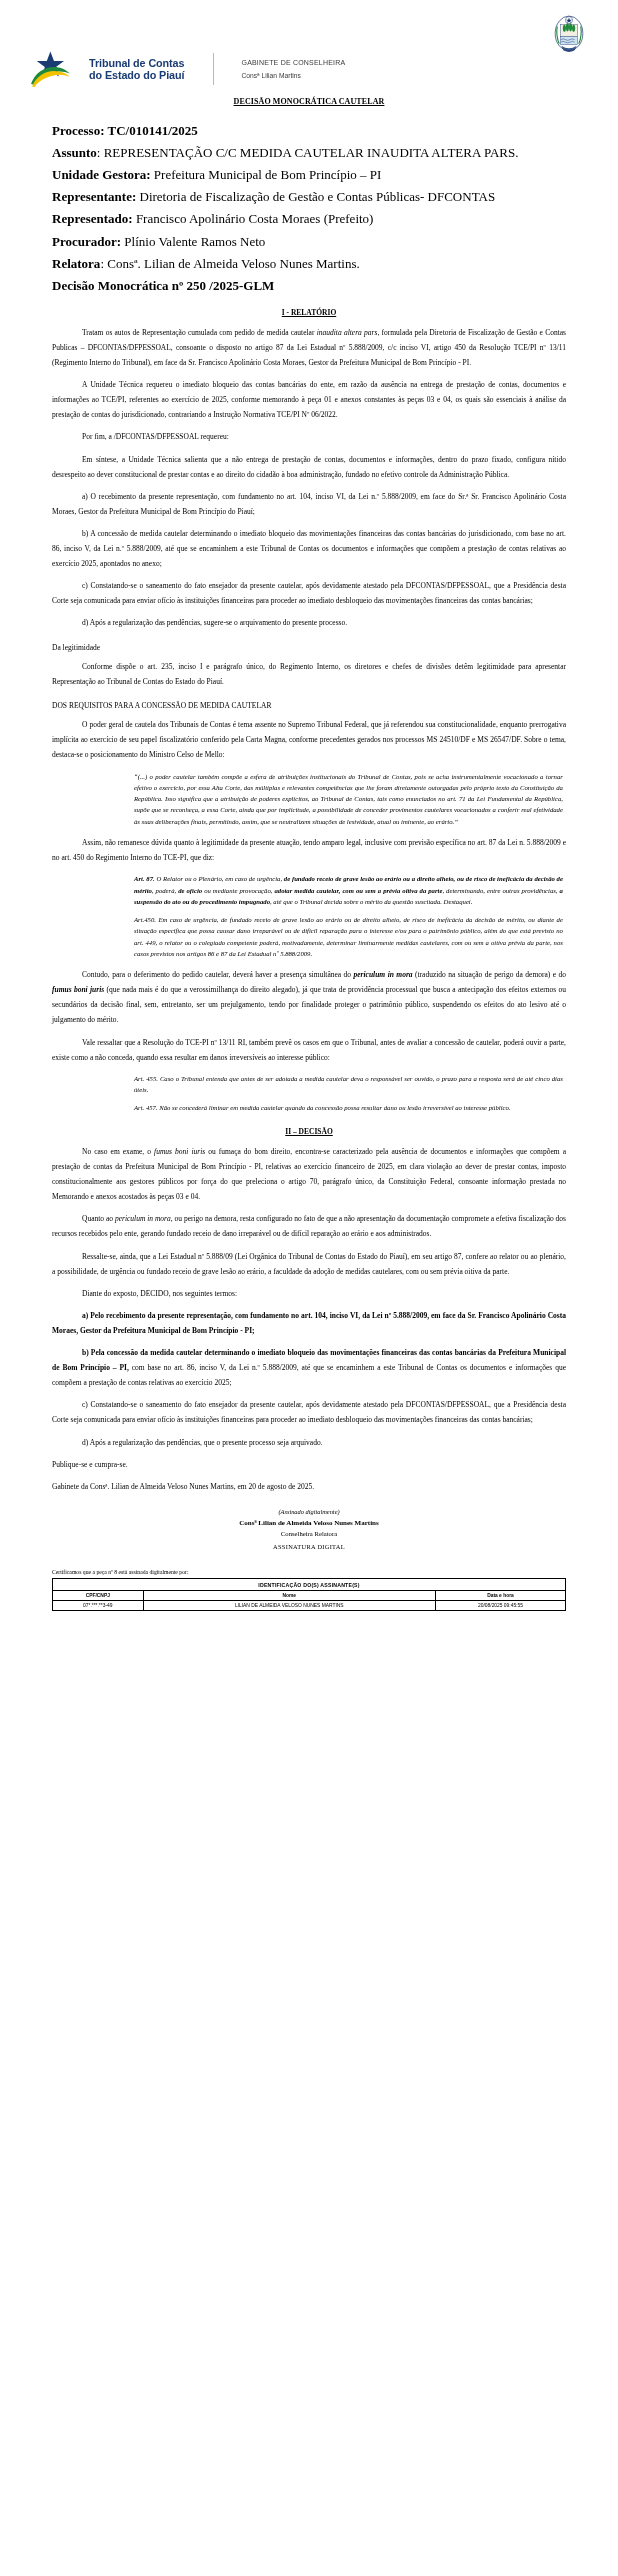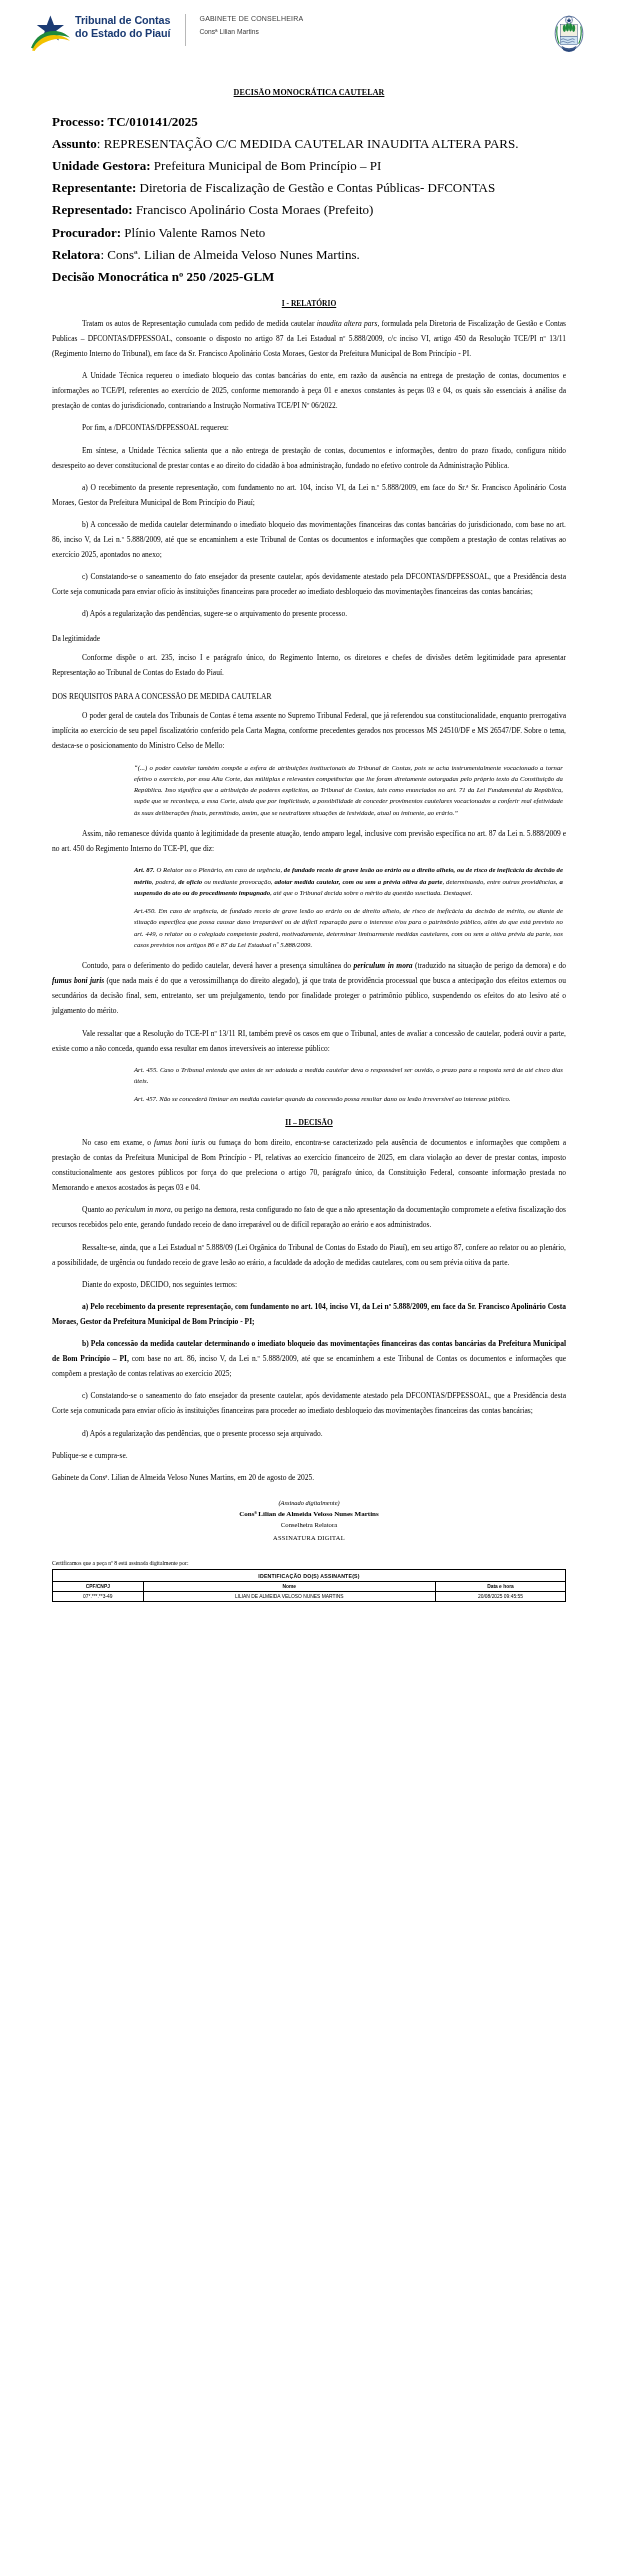--- a/index.html
+++ b/index.html
@@ -22,21 +22,23 @@
 
   
   .doc-header {
     display: flex;
     align-items: flex-start;
     justify-content: space-between;
     padding: 14.4px 30px 0 30px;
   }
   .brand-group {
     display: flex;
-    gap: 4px;
+    align-items: center;
+    gap: 18px;
+    margin-top: 36px;
   }
   .star-logo {
     width: 41px; height: 38px;
     position: relative;
     flex: none;
   }
   .brand-text {
     font-family: "Liberation Sans", sans-serif;
     color: #1b3b73;
     font-weight: 700;
@@ -61,21 +63,21 @@
   .cabinet .l2 { font-size: 6.7px; margin-top: 2.6px; }
   .crest {
     width: 32px; height: 43px;
     margin-right: 3.1px;
     flex: none;
   }
 
   
   .content {
     padding: 0 52px 0 52px;
-    margin-top: 31px;
+    margin-top: 9px;
   }
   .doc-title {
     text-align: center;
     font-weight: 700;
     font-size: 8px;
     text-decoration: underline;
     letter-spacing: 0.1px;
     margin-bottom: 15.5px;
   }
   .meta-line {

